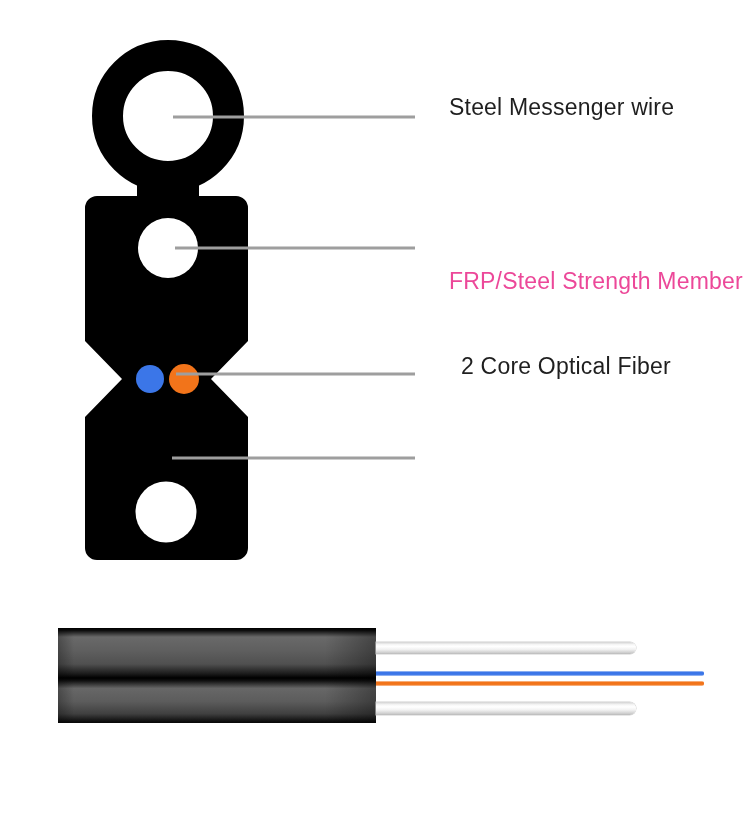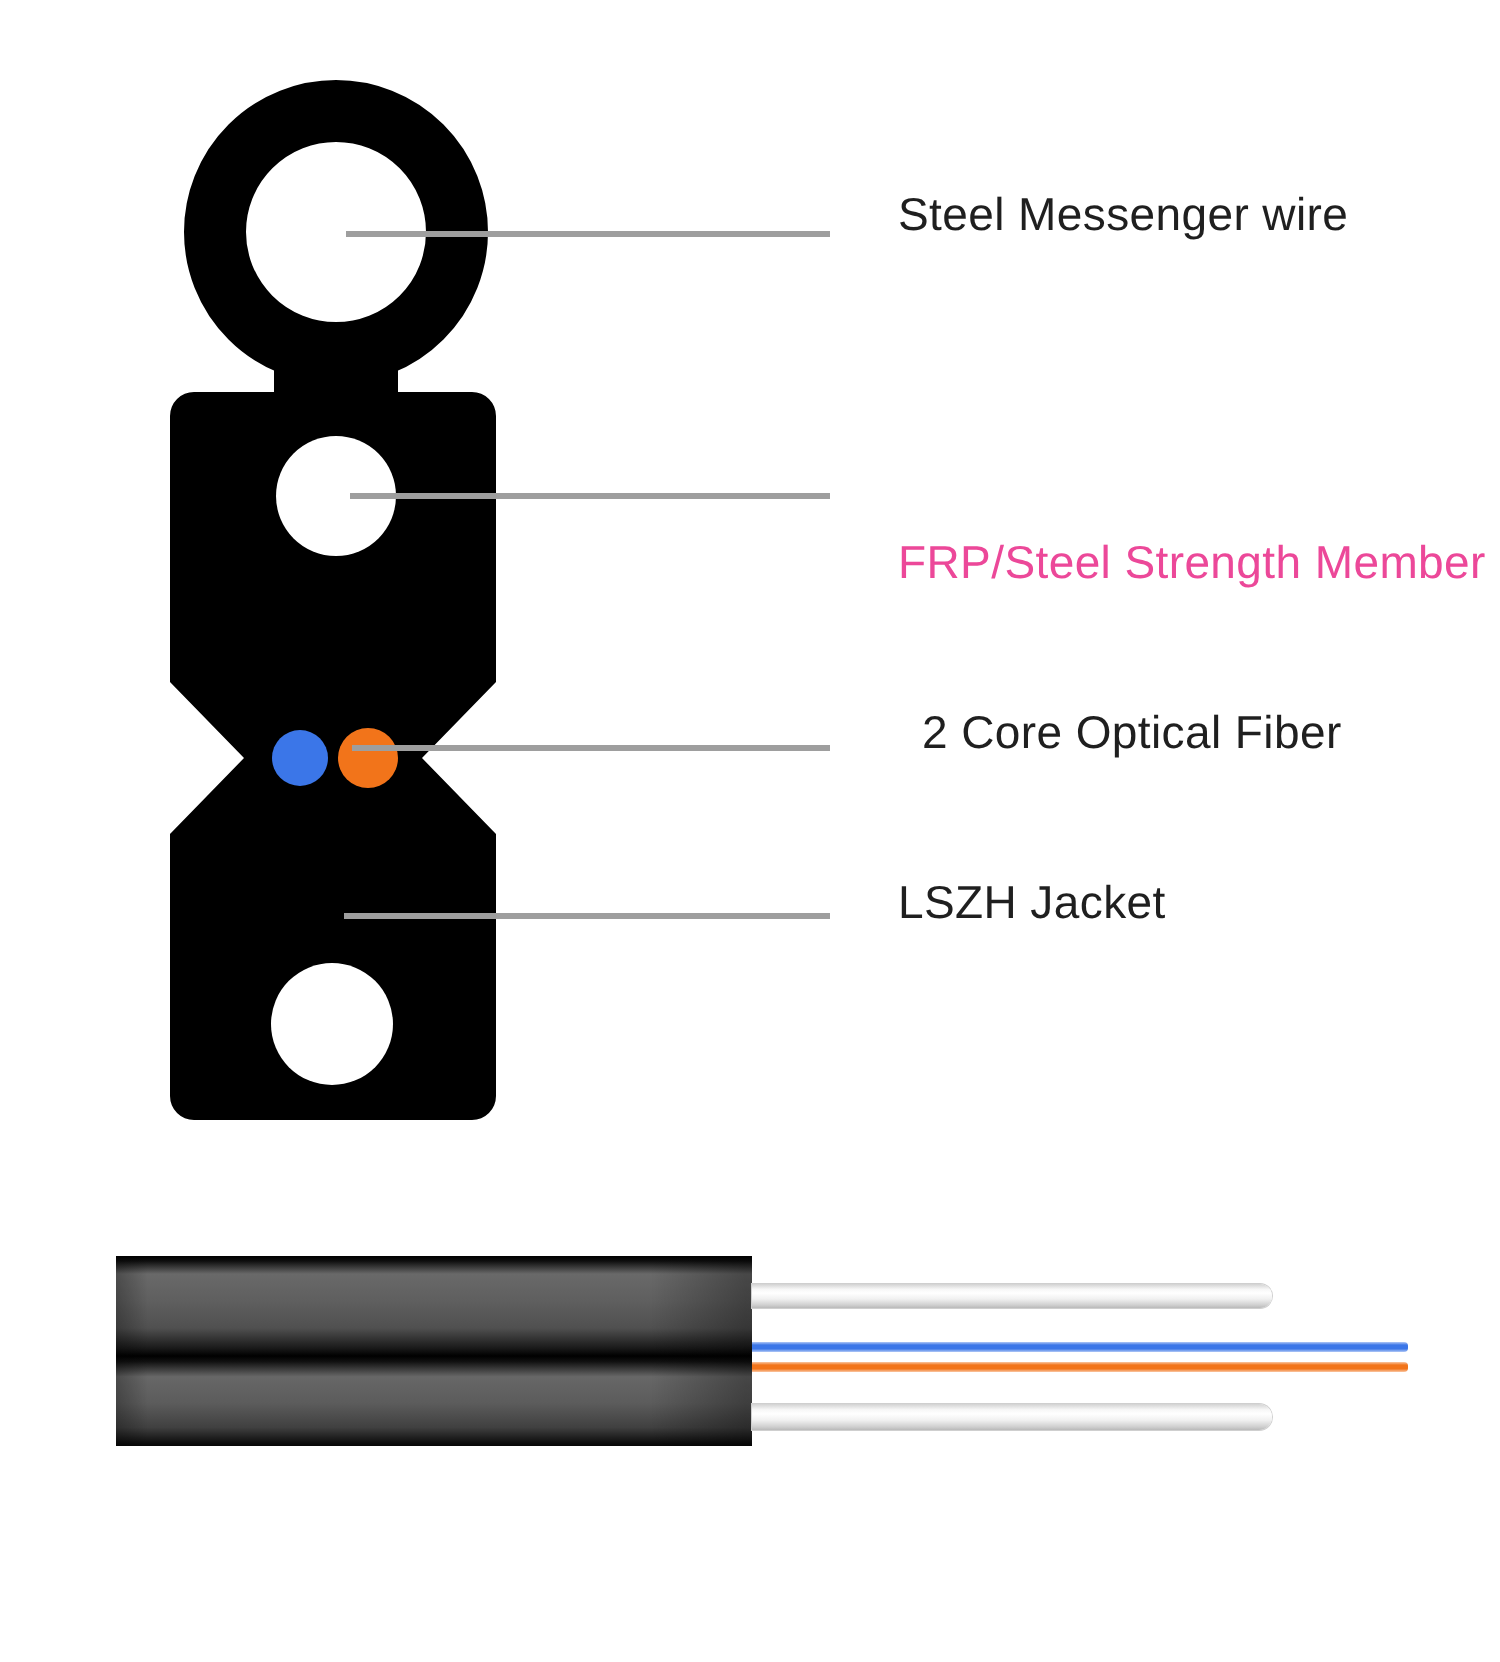--- a/index.html
+++ b/index.html
@@ -55,21 +55,20 @@
 
     <line x1="173" y1="117" x2="415" y2="117" stroke-width="3" stroke="#9e9e9e"></line>
     <line x1="175" y1="248" x2="415" y2="248" stroke-width="3" stroke="#9e9e9e"></line>
     <line x1="176" y1="374" x2="415" y2="374" stroke-width="3" stroke="#9e9e9e"></line>
     <line x1="172" y1="458" x2="415" y2="458" stroke-width="3" stroke="#9e9e9e"></line>
   </svg>
 
   <div class="callout-label" style="top: 93px; color: rgb(31, 31, 31);">Steel Messenger wire</div>
   <div class="callout-label" style="top: 227px; color: #ec4899; margin-top: 40px;">FRP/Steel Strength Member</div>
   <div class="callout-label" style="top: 352px; color: rgb(31, 31, 31); margin-left: 12px;">2 Core Optical Fiber</div>
-  <div class="callout-label" style="top: 437px; color: rgb(31, 31, 31);">LSZH Jacket</div>
 
   <div class="photo-body">
     <div class="jacket-band band-top"></div>
     <div class="jacket-band band-mid"></div>
     <div class="jacket-band band-msgr"></div>
     <div class="photo-shade"></div>
   </div>
   <div class="rod rod-1"></div>
   <div class="fiber fiber-blue" style="background-color: rgb(59, 118, 232);"></div>
   <div class="fiber fiber-orange" style="background-color: rgb(242, 116, 26);"></div>

